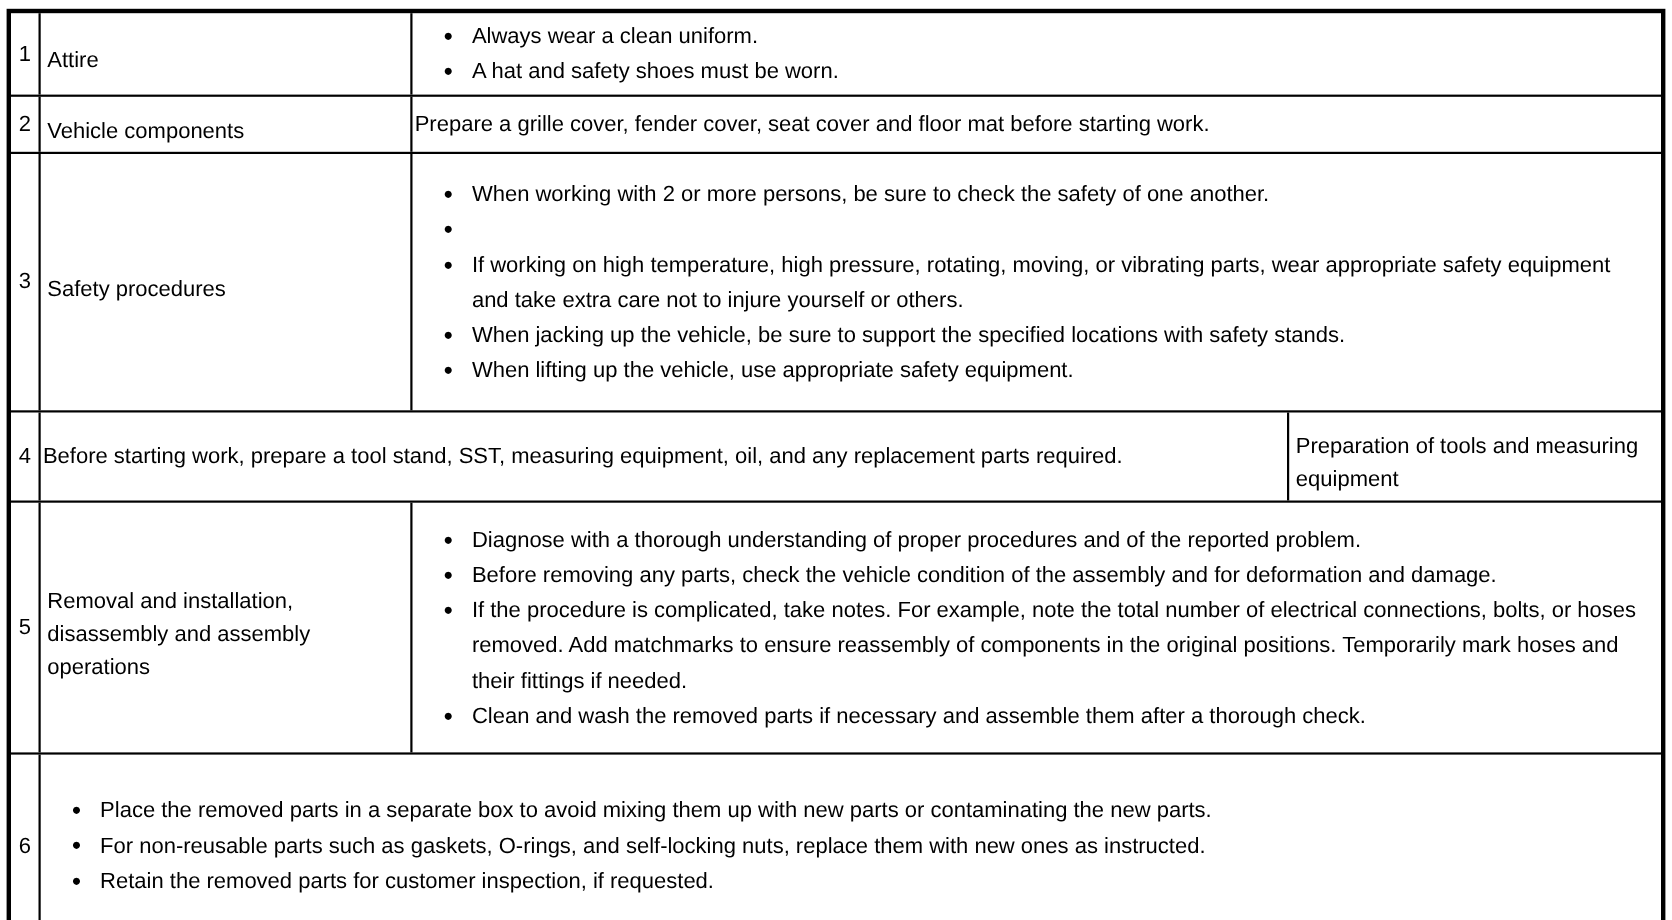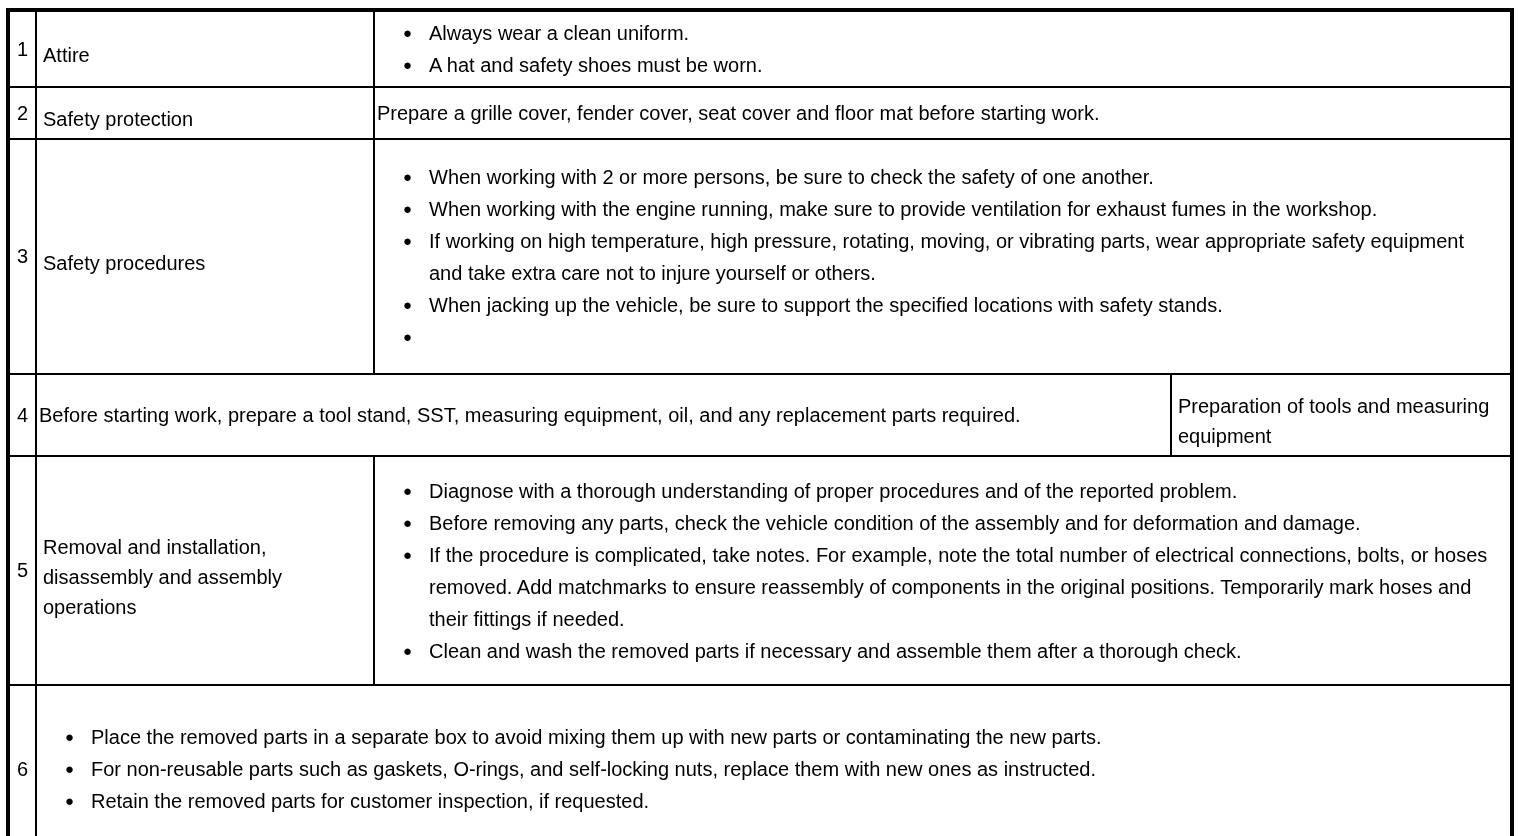--- a/index.html
+++ b/index.html
@@ -105,47 +105,47 @@
             <span class="bullet-text">Always wear a clean uniform.</span>
           </div>
           <div class="bullet-item">
             <span class="bullet">●</span>
             <span class="bullet-text">A hat and safety shoes must be worn.</span>
           </div>
         </div>
       </div>
       <div class="row">
         <div class="cell num">2</div>
-        <div class="cell topic">Safety protection</div>
+        <div class="cell topic">Vehicle components</div>
         <div class="cell desc">
           <div class="plain-text">Prepare a grille cover, fender cover, seat cover and floor mat before starting work.</div>
         </div>
       </div>
       <div class="row">
         <div class="cell num">3</div>
         <div class="cell topic">Safety procedures</div>
         <div class="cell desc">
           <div class="bullet-item">
             <span class="bullet">●</span>
             <span class="bullet-text">When working with 2 or more persons, be sure to check the safety of one another.</span>
           </div>
           <div class="bullet-item">
             <span class="bullet">●</span>
-            <span class="bullet-text">When working with the engine running, make sure to provide ventilation for exhaust fumes in the workshop.</span>
           </div>
           <div class="bullet-item">
             <span class="bullet">●</span>
             <span class="bullet-text">If working on high temperature, high pressure, rotating, moving, or vibrating parts, wear appropriate safety equipment and take extra care not to injure yourself or others.</span>
           </div>
           <div class="bullet-item">
             <span class="bullet">●</span>
             <span class="bullet-text">When jacking up the vehicle, be sure to support the specified locations with safety stands.</span>
           </div>
           <div class="bullet-item">
             <span class="bullet">●</span>
+            <span class="bullet-text">When lifting up the vehicle, use appropriate safety equipment.</span>
           </div>
         </div>
       </div>
       <div class="row">
         <div class="cell num">4</div>
         <div class="cell desc">
           <div class="plain-text">Before starting work, prepare a tool stand, SST, measuring equipment, oil, and any replacement parts required.</div>
         </div>
         <div class="cell topic">Preparation of tools and measuring equipment</div>
       </div>

